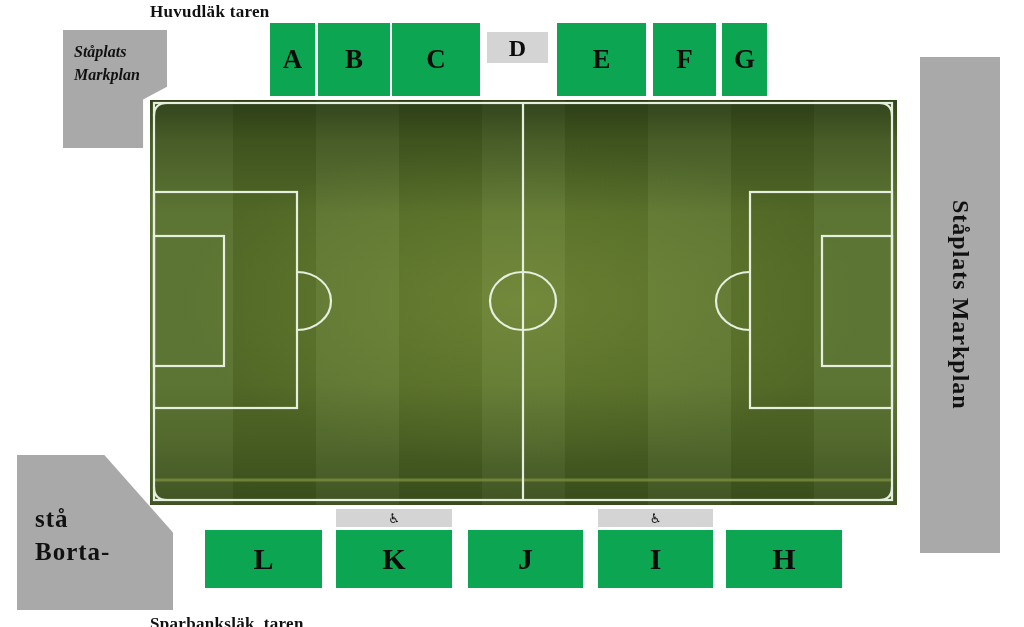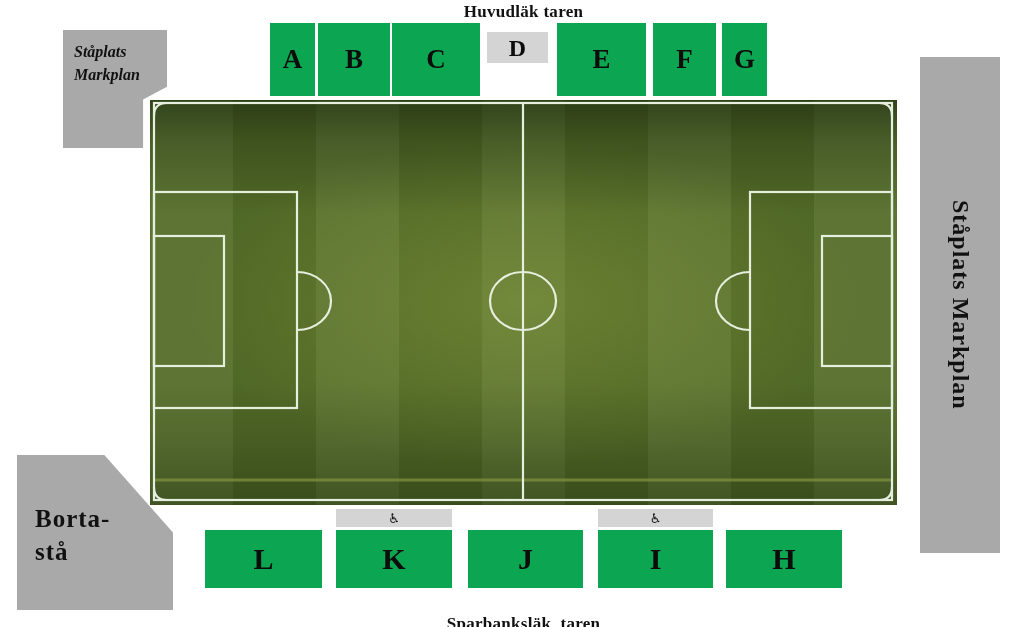--- a/index.html
+++ b/index.html
@@ -10,21 +10,21 @@
     --line:#e6eedd;
     --ink:#111111;
   }
   *{margin:0;padding:0;box-sizing:border-box;}
   html,body{background:#ffffff;}
   body{font-family:"Liberation Serif","DejaVu Serif",serif;color:var(--ink);}
   .canvas{position:relative;width:1024px;height:627px;background:#ffffff;overflow:hidden;}
 
   
   .stand-title{
-    position:absolute;left:150px;width:747px;text-align:center;
+    position:absolute;left:150px;width:747px;text-align:left;
     font-size:17px;font-weight:700;letter-spacing:.3px;white-space:pre;
   }
   .stand-title.top{top:2px;}
   .stand-title.bottom{top:614px;}
 
   
   .section{
     position:absolute;display:flex;align-items:center;justify-content:center;
     background:var(--section-green);
     font-weight:700;font-size:27px;line-height:1;color:#0c0c0c;
@@ -111,22 +111,22 @@
       <path class="mark" d="M 4 387 Q 4 400 17 400"></path>
       <path class="mark" d="M 729 400 Q 742 400 742 387"></path>
     </svg>
   </div>
 
   <div class="standing standing-right">
     <span class="vtext">Ståplats Markplan</span>
   </div>
 
   <div class="standing standing-away">
+    <div>stå</div>
     <div>Borta-</div>
-    <div>stå</div>
   </div>
 
   <div class="wheelchair-strip" style="left:336px;width:116px;">
     <span class="wheelchair-glyph">♿</span>
   </div>
   <div class="wheelchair-strip" style="left:598px;width:115px;">
     <span class="wheelchair-glyph">♿</span>
   </div>
 
   <div class="section bottom-row" style="left:205px;top:530px;width:117px;height:58px;">L</div>

